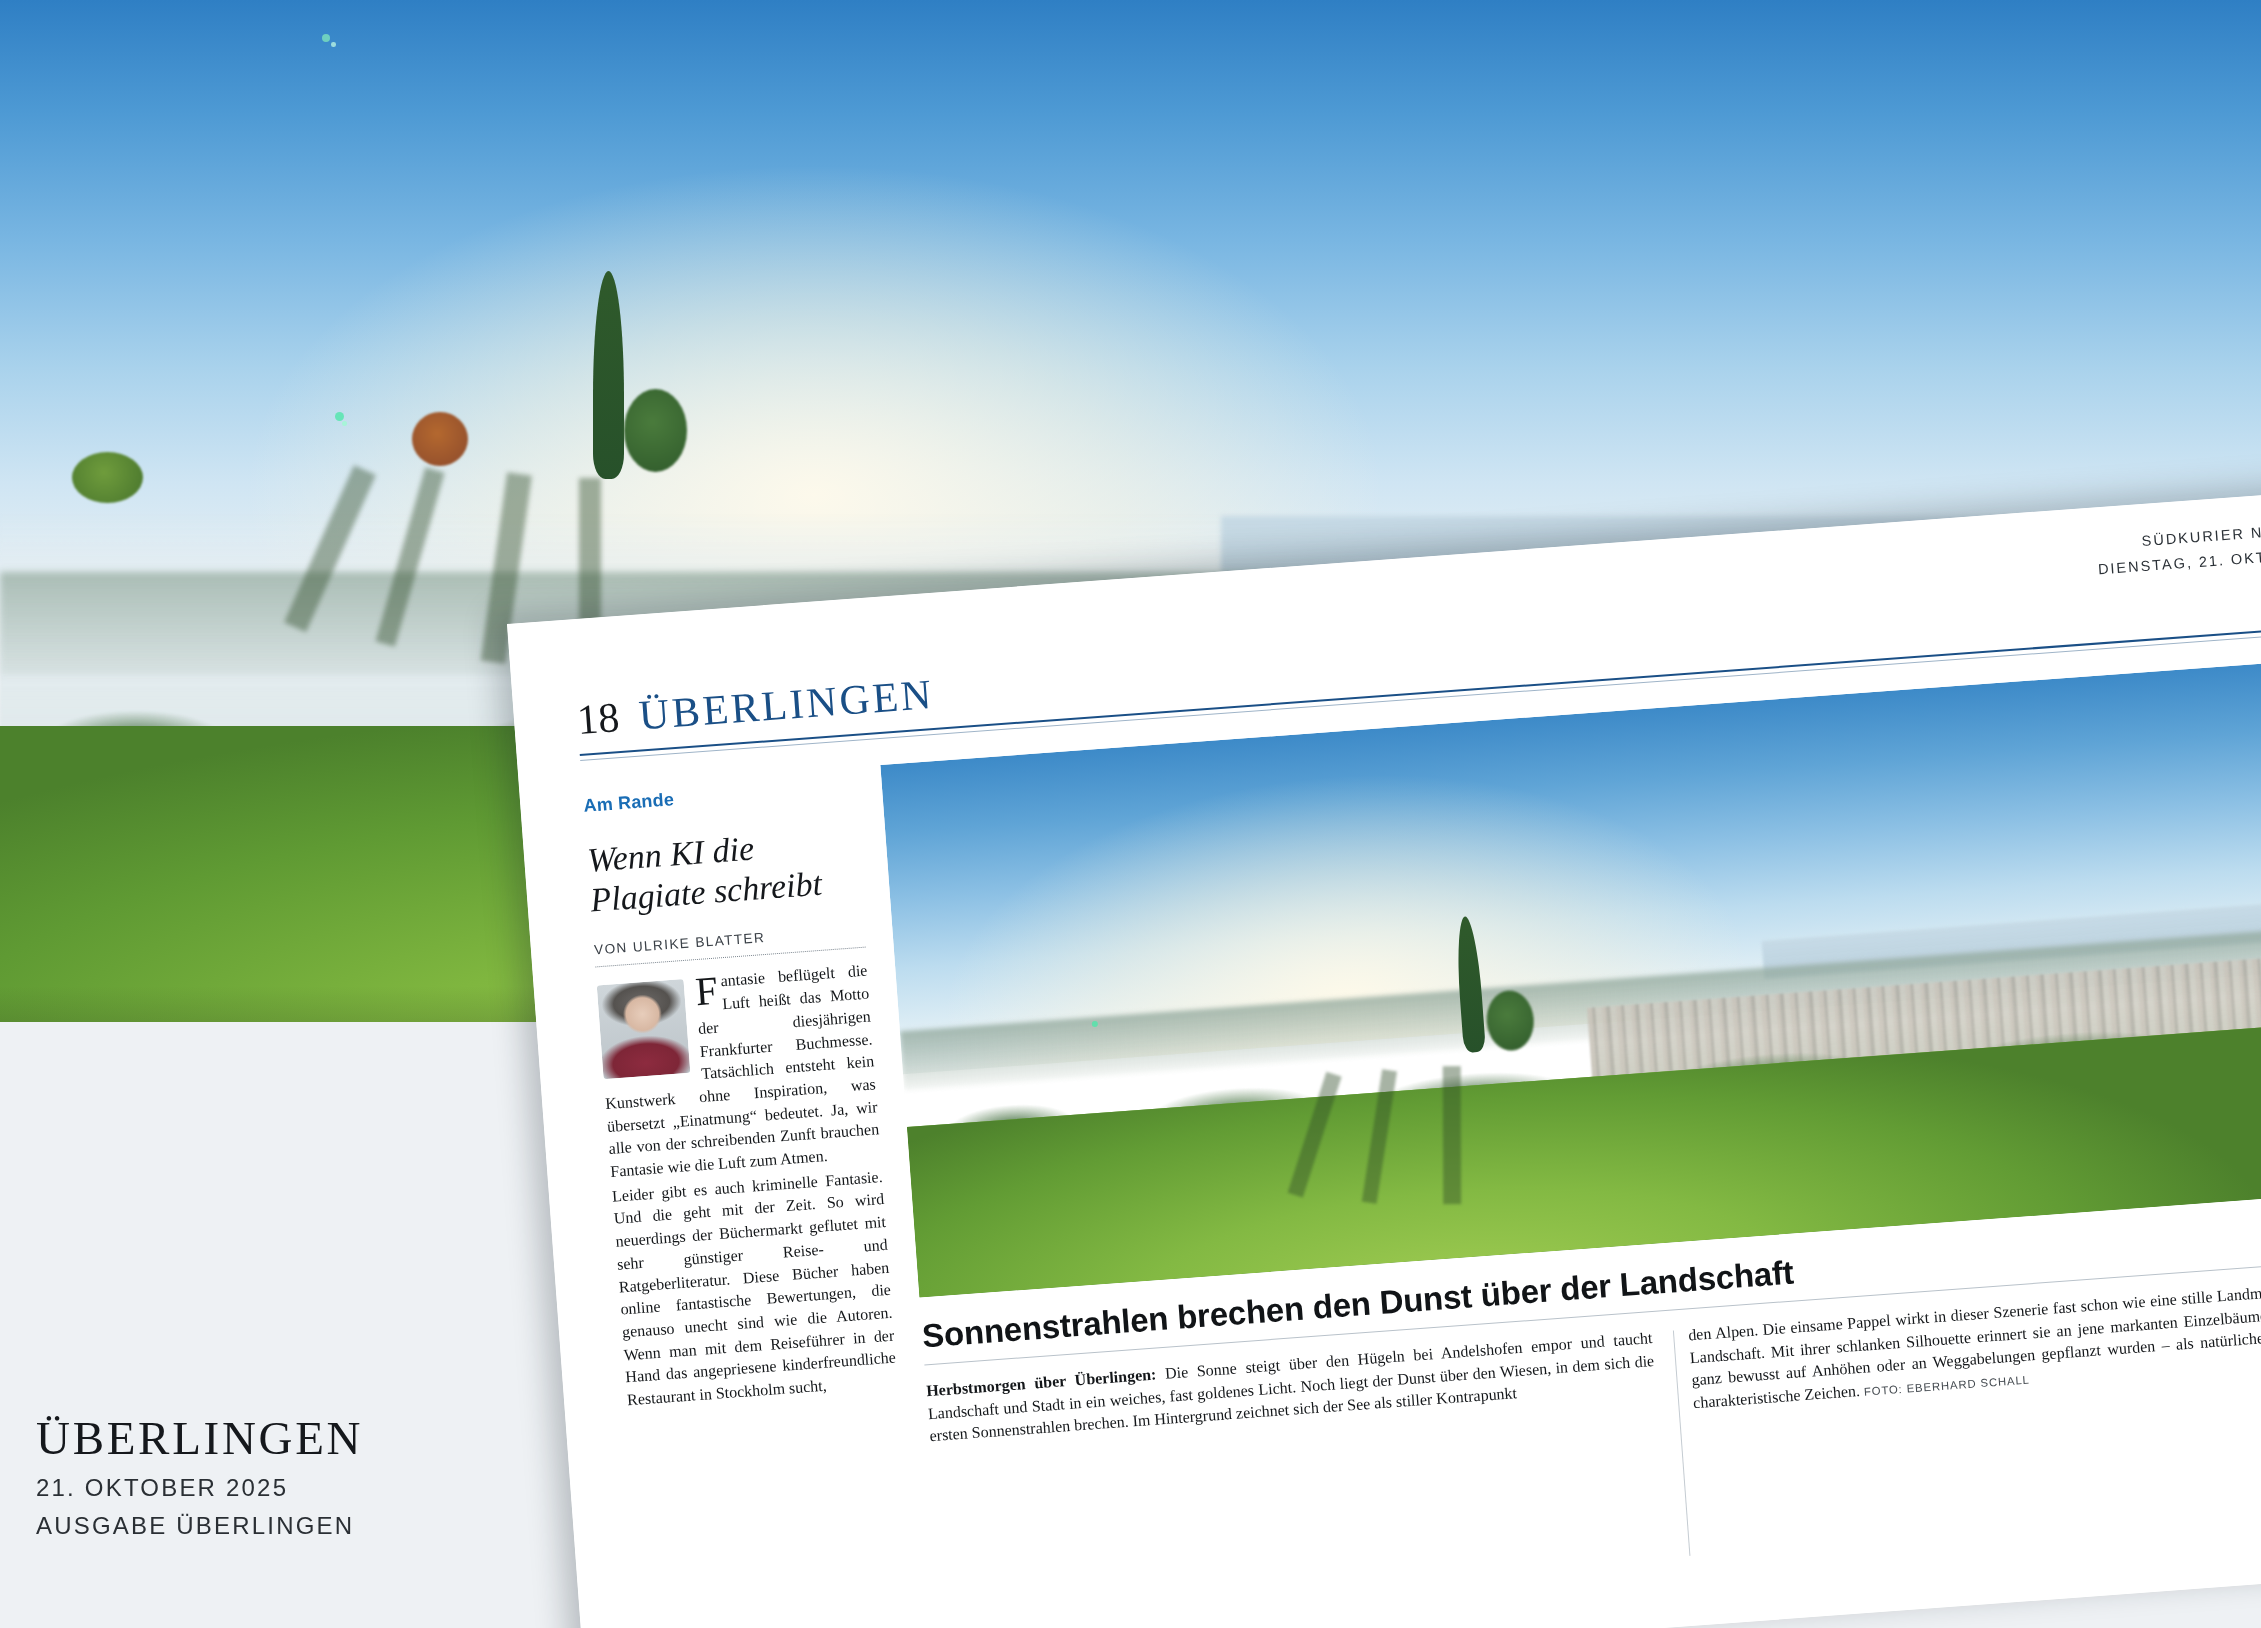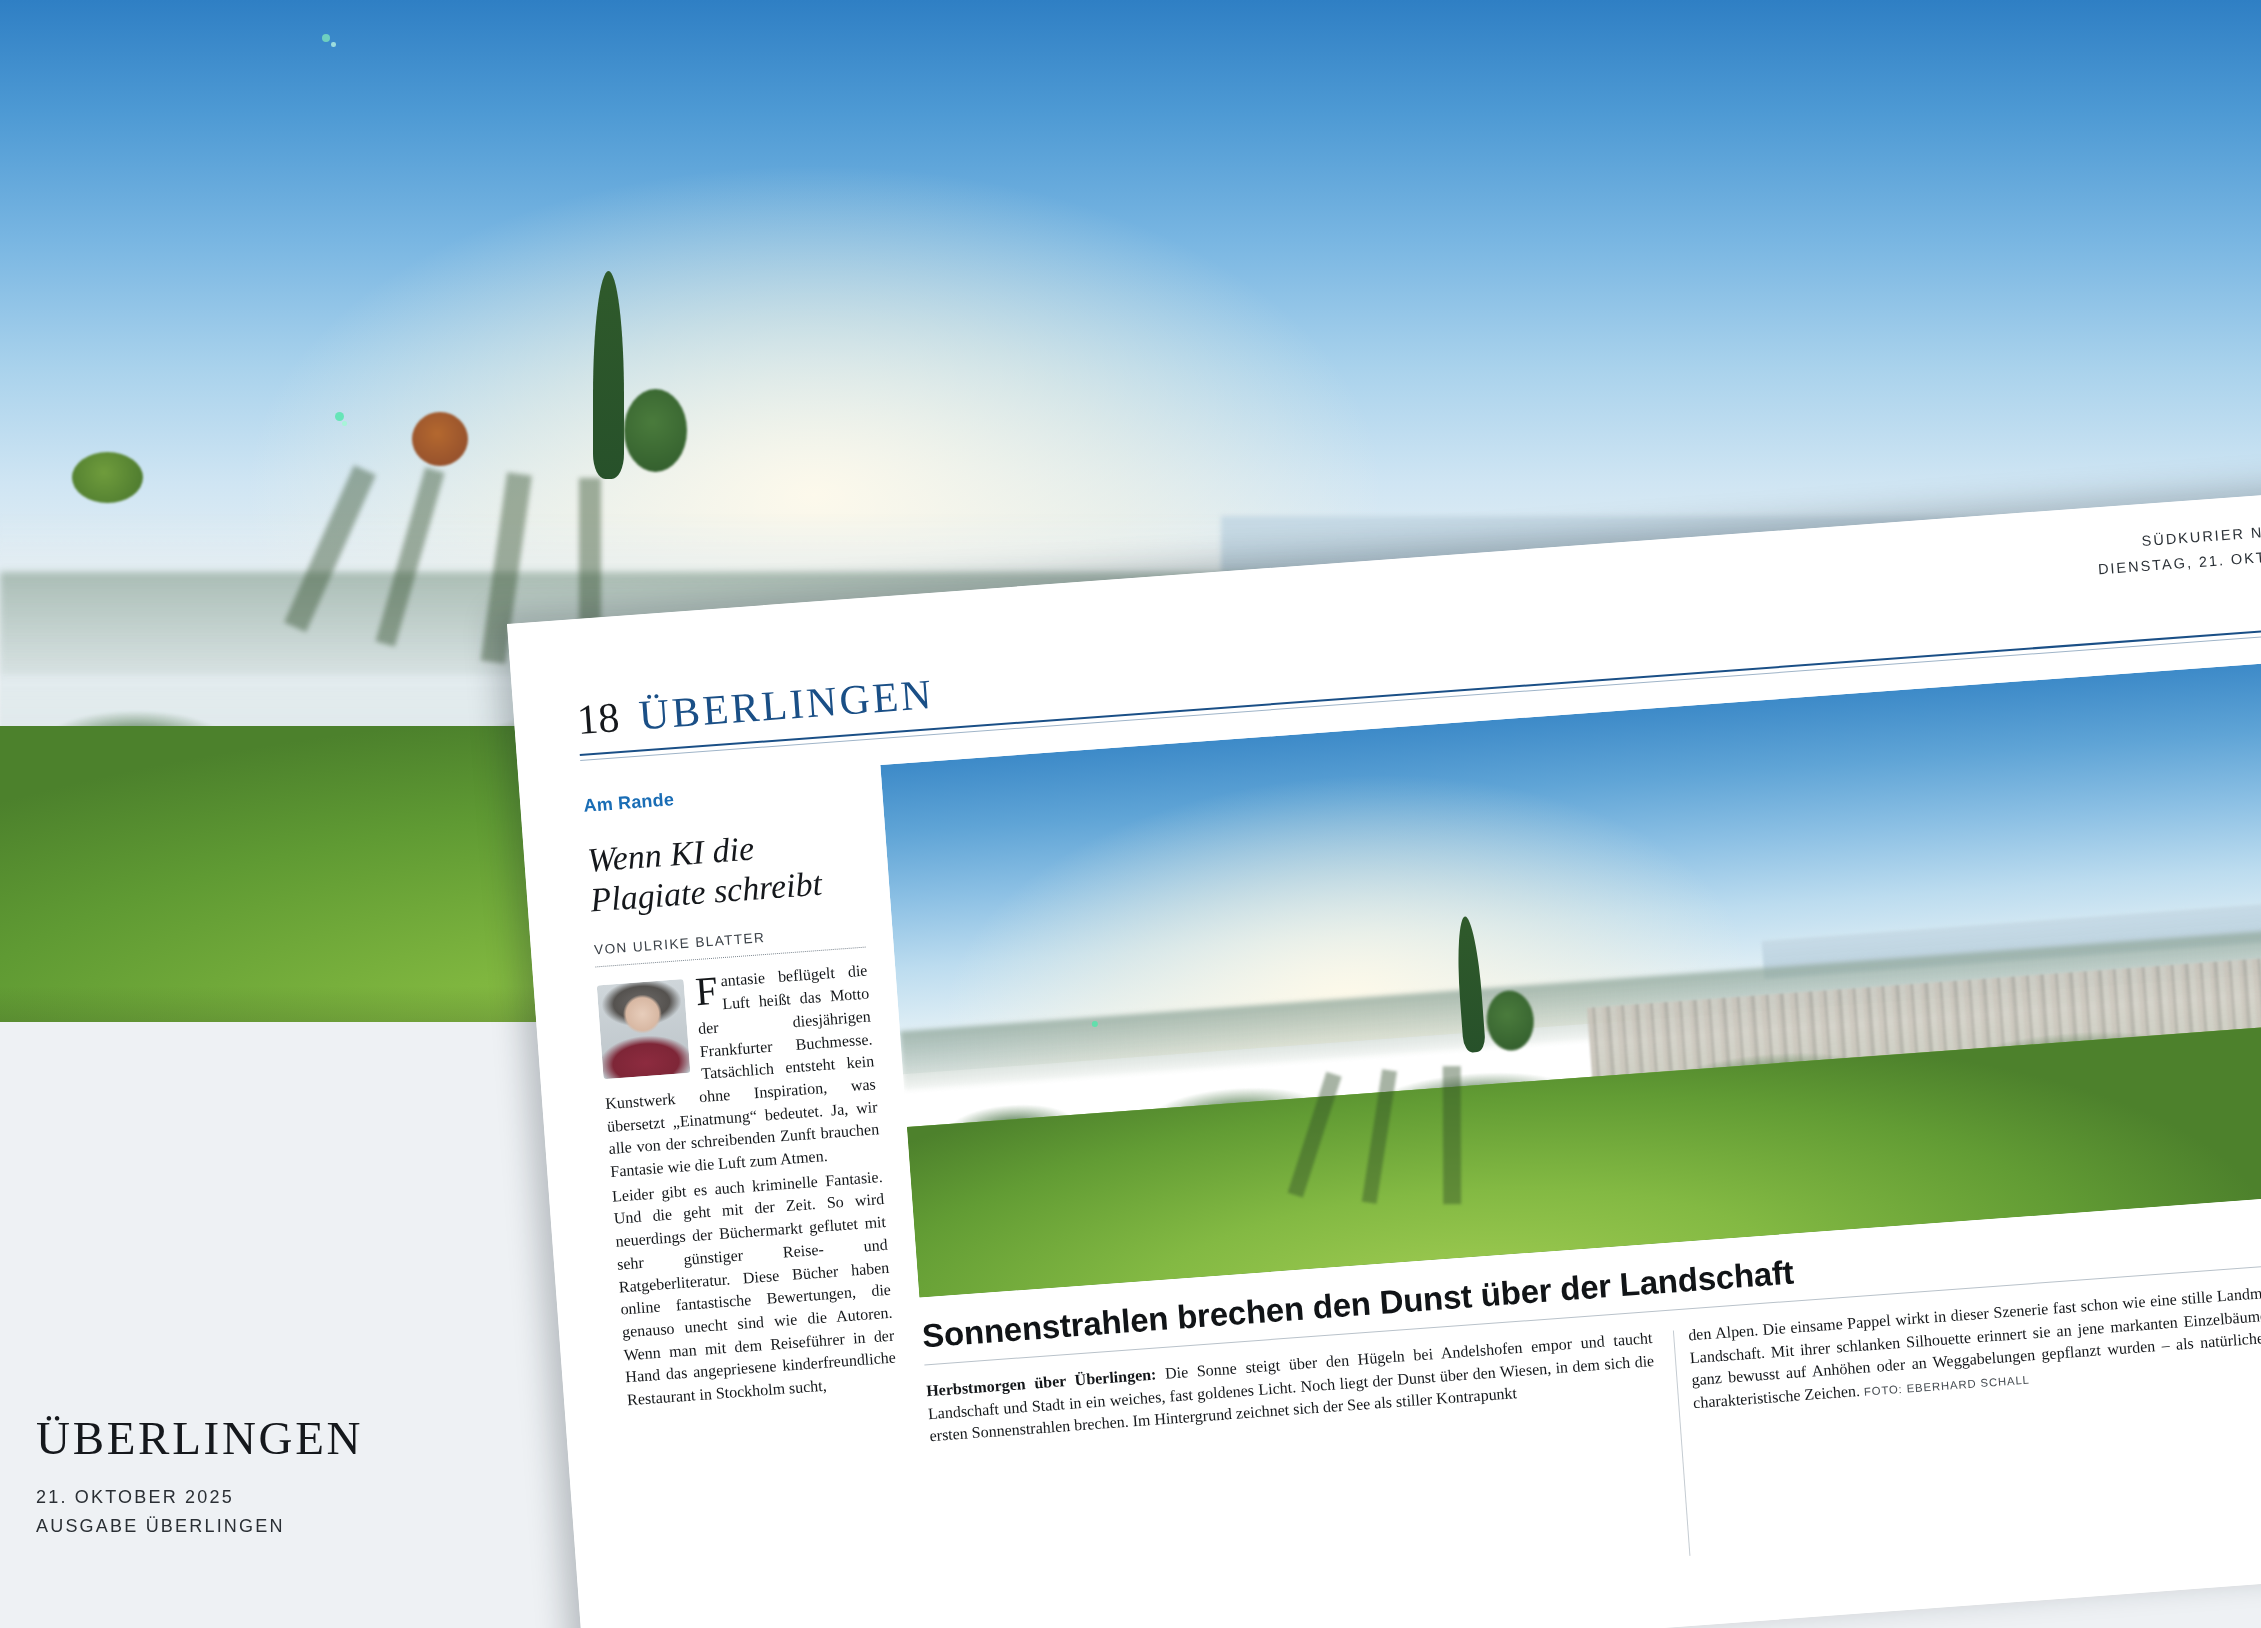--- a/index.html
+++ b/index.html
@@ -108,23 +108,23 @@
     color: #111417;
   }
   .brand-title {
     font-family: "Liberation Serif", serif;
     font-size: 47px;
     letter-spacing: 2.7px;
     font-weight: 400;
     color: #15181c;
   }
   .brand-sub {
-    margin-top: 18px;
-    font-family: "Liberation Sans", sans-serif;
-    font-size: 18px;
+    margin-top: 4px;
+    font-family: "Liberation Sans", sans-serif;
+    font-size: 24px;
     letter-spacing: 2.2px;
     line-height: 1.6;
     color: #2a2f34;
     text-transform: uppercase;
   }
 
   
   .paper-wrap {
     position: absolute;
     left: 507px;

